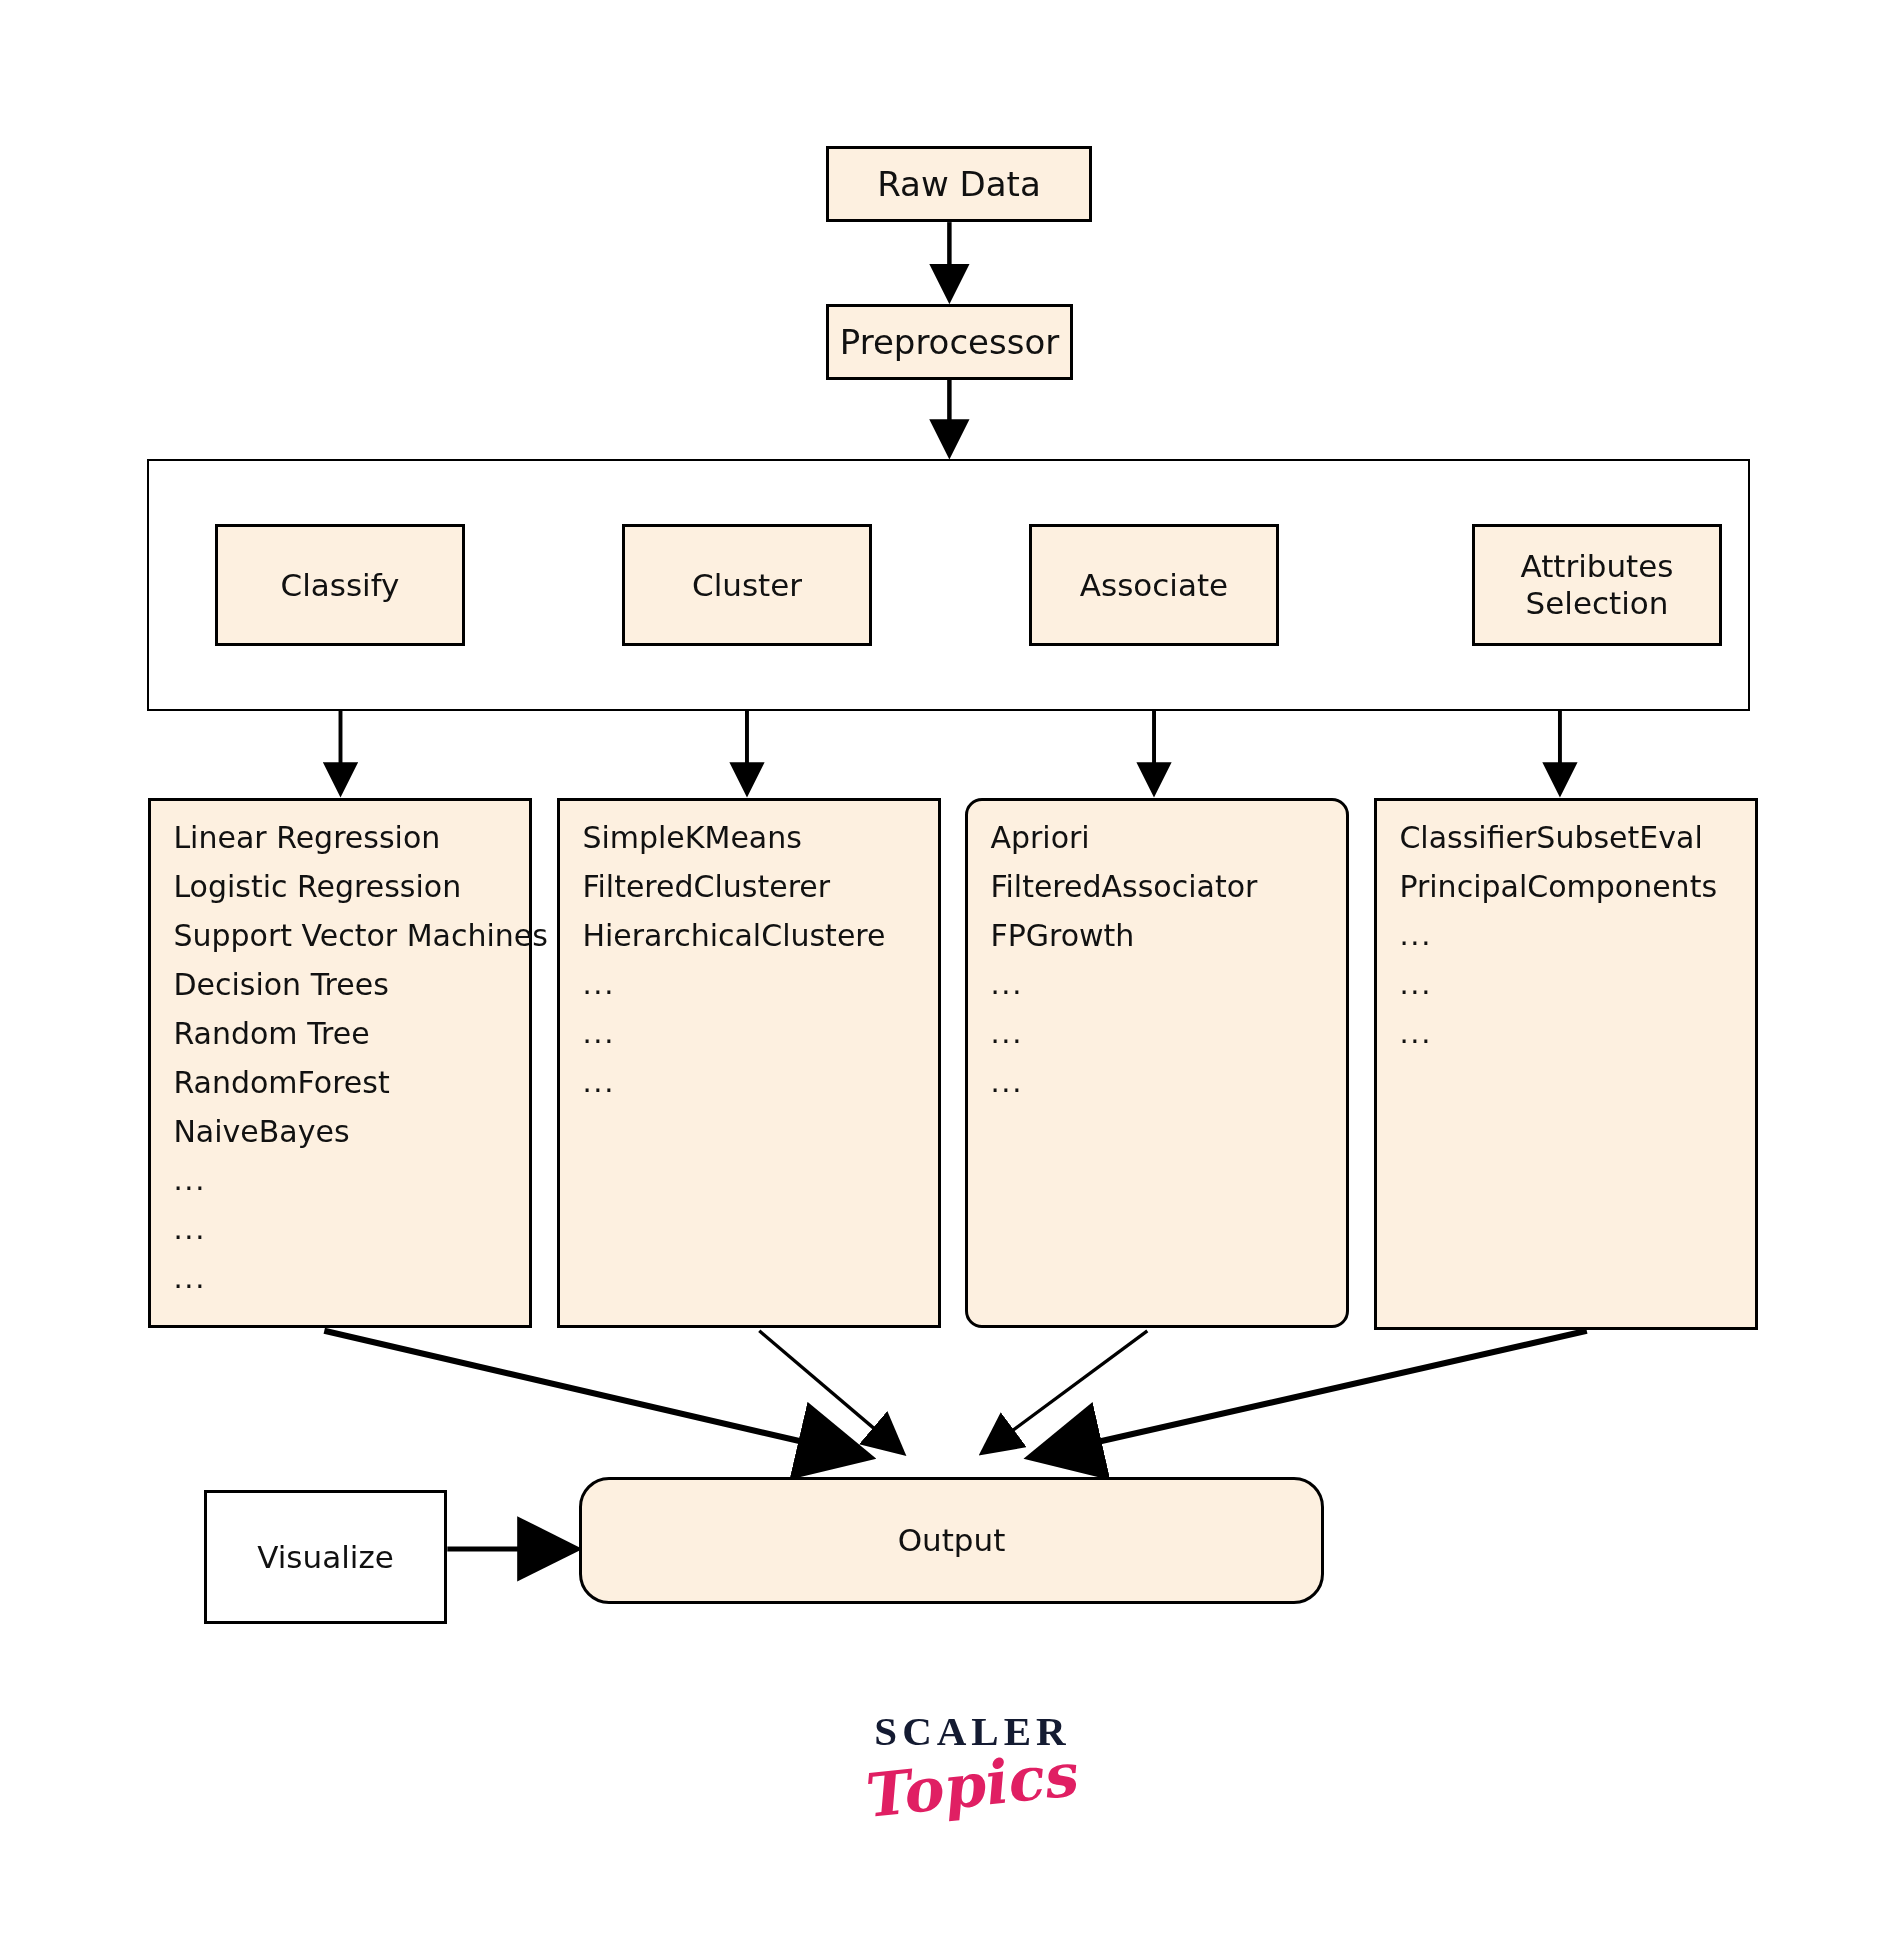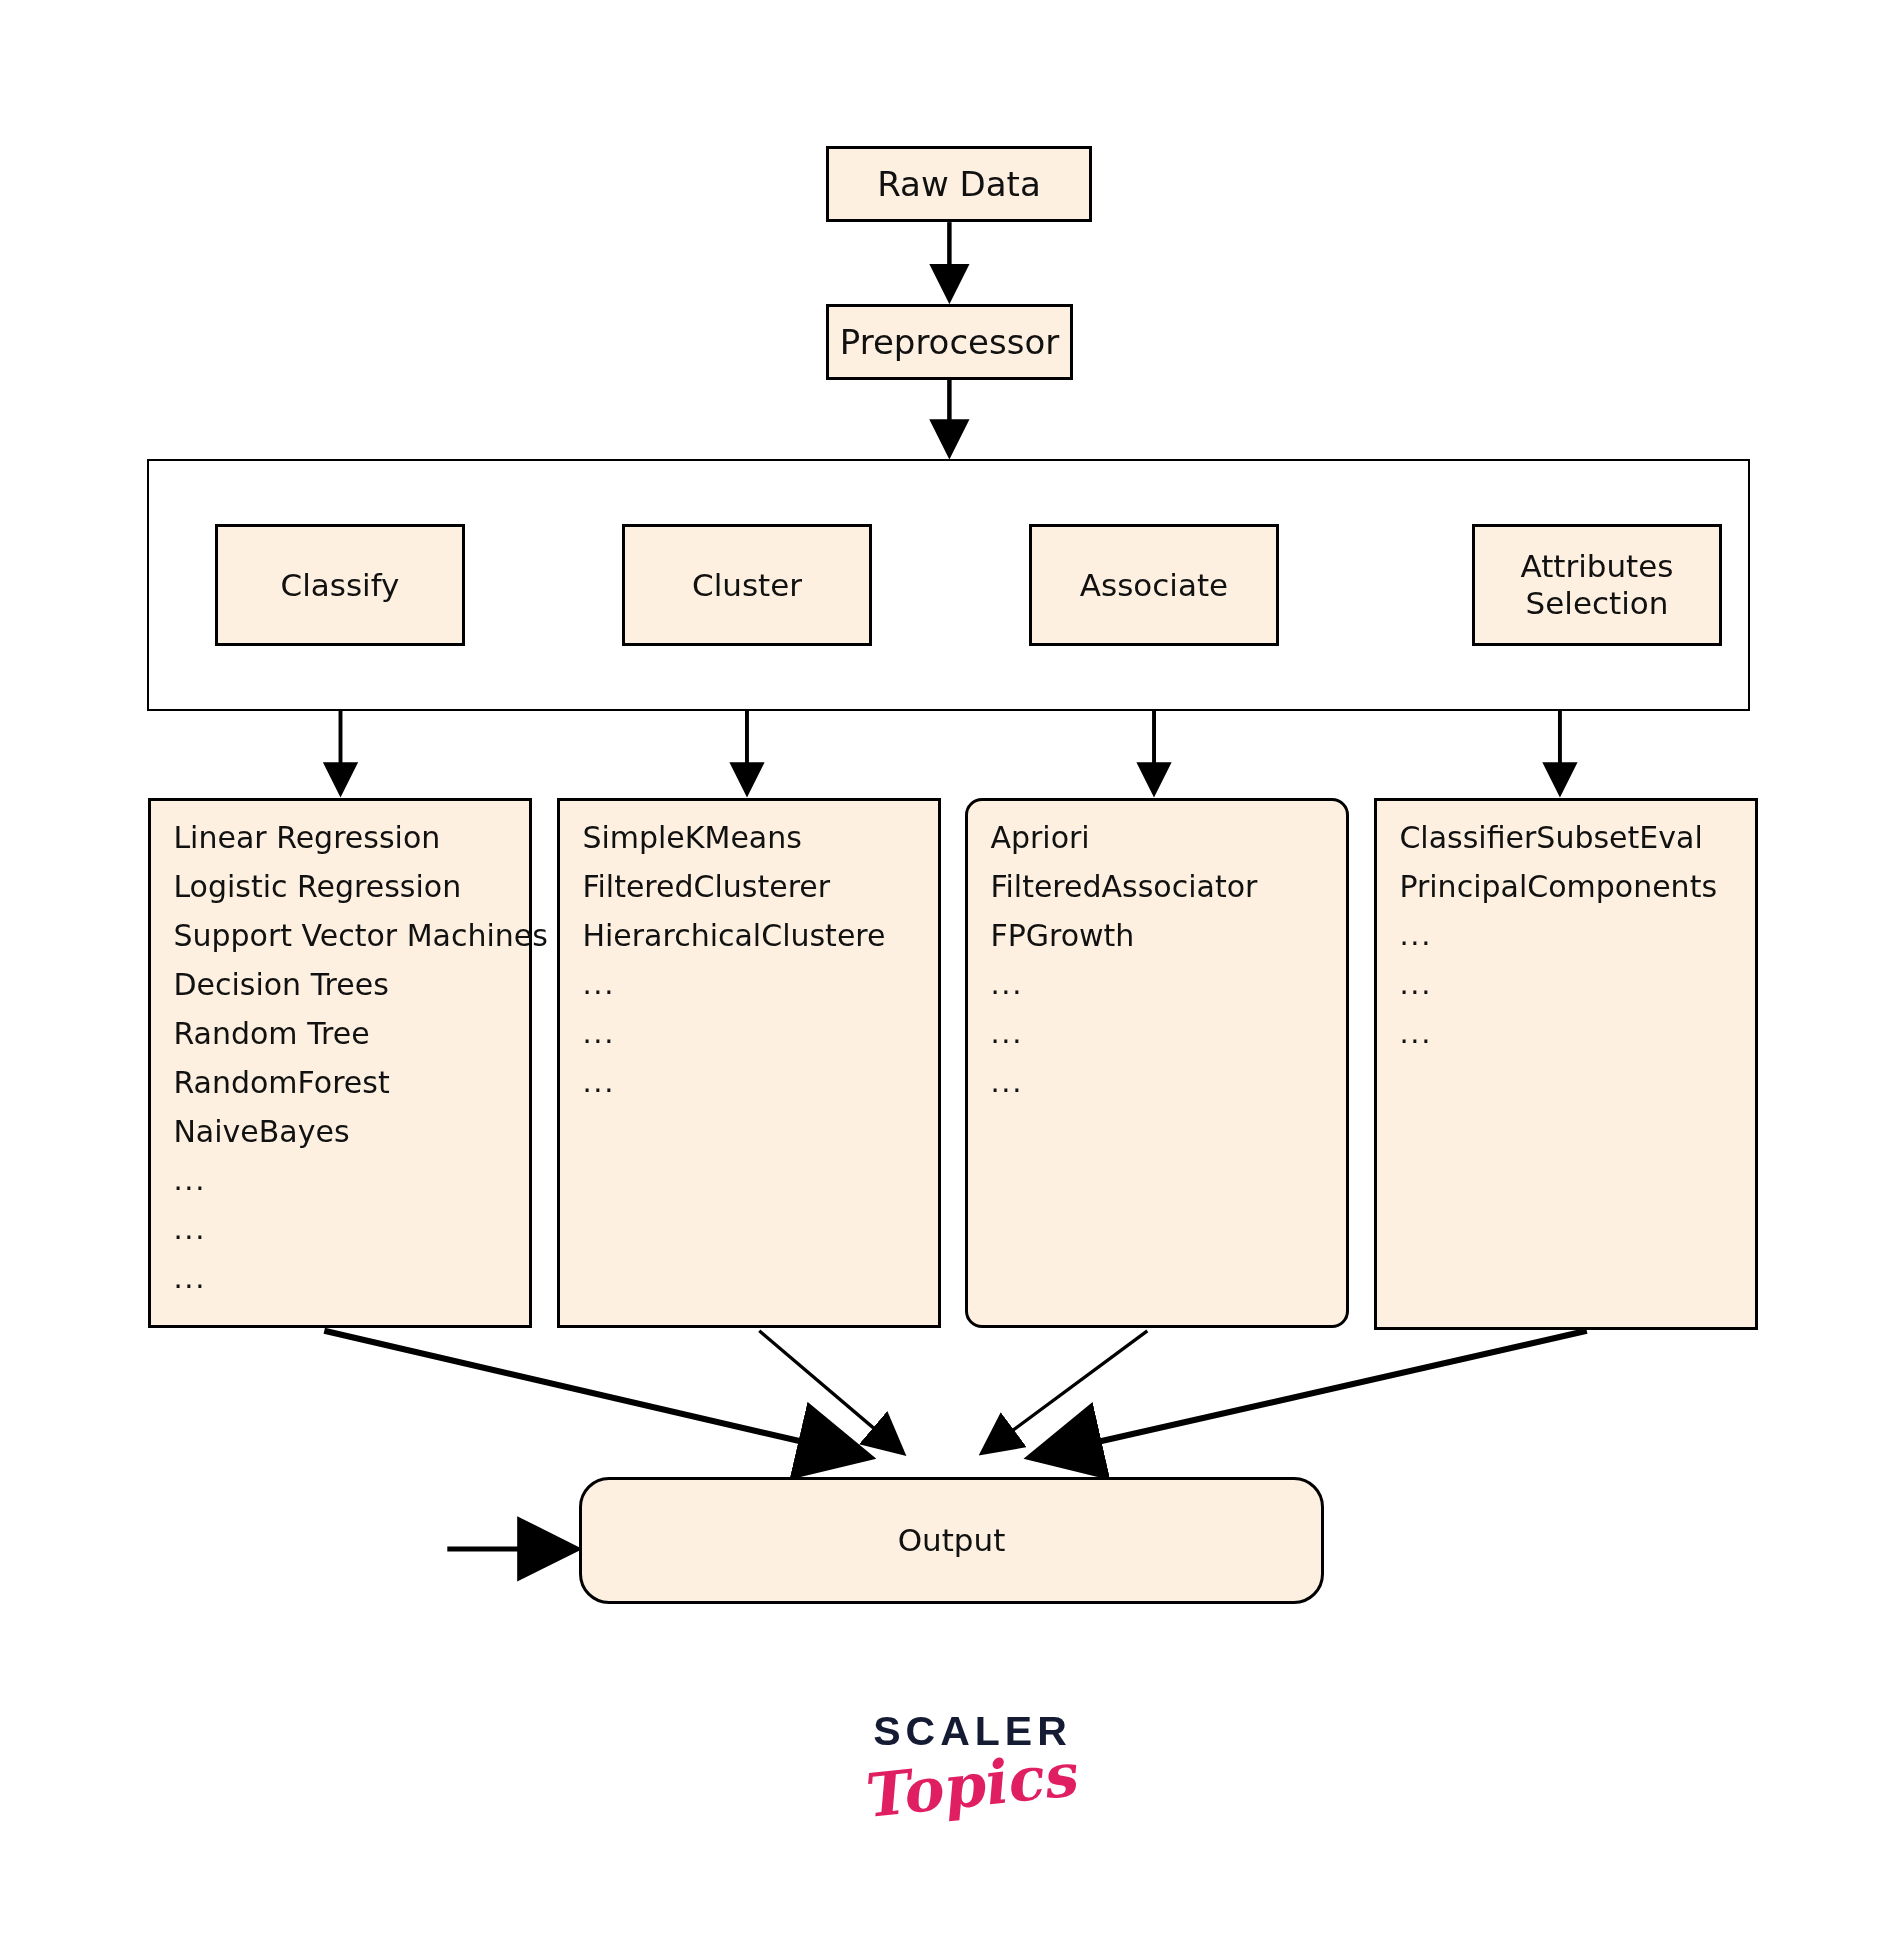--- a/index.html
+++ b/index.html
@@ -65,21 +65,21 @@
   
   #logo {
     position: absolute;
     left: 827px;
     top: 1711px;
     width: 291px;
     height: 168px;
     text-align: center;
   }
   #logo .scaler {
-    font-family: Liberation Sans, sans-serif;
+    font-family: Liberation Serif, serif;
     font-weight: bold;
     font-size: 41px;
     letter-spacing: 5px;
     color: #141b32;
     line-height: 1;
   }
   #logo .topics {
     font-family: "DejaVu Serif", serif;
     font-style: italic;
     font-weight: bold;
@@ -181,20 +181,23 @@
     </div>
 
   <div class="listbox" style="left:1374px; top:798px; width:384px; height:532px;">
       <div class="row">ClassifierSubsetEval</div>
       <div class="row">PrincipalComponents</div>
       <div class="row dots">...</div>
       <div class="row dots">...</div>
       <div class="row dots">...</div>
     </div>
 
+  <div class="box plain lbl-mid" style="left:204px; top:1490px; width:243px; height:134px;">
+    <span>Visualize</span>
+  </div>
 
   <div class="box lbl-mid" style="left:579px; top:1477px; width:745px; height:127px;border-radius:30px;">
     <span>Output</span>
   </div>
 
   <div id="logo">
     <div class="scaler">SCALER</div>
     <div class="topics">Topics</div>
   </div>
 

